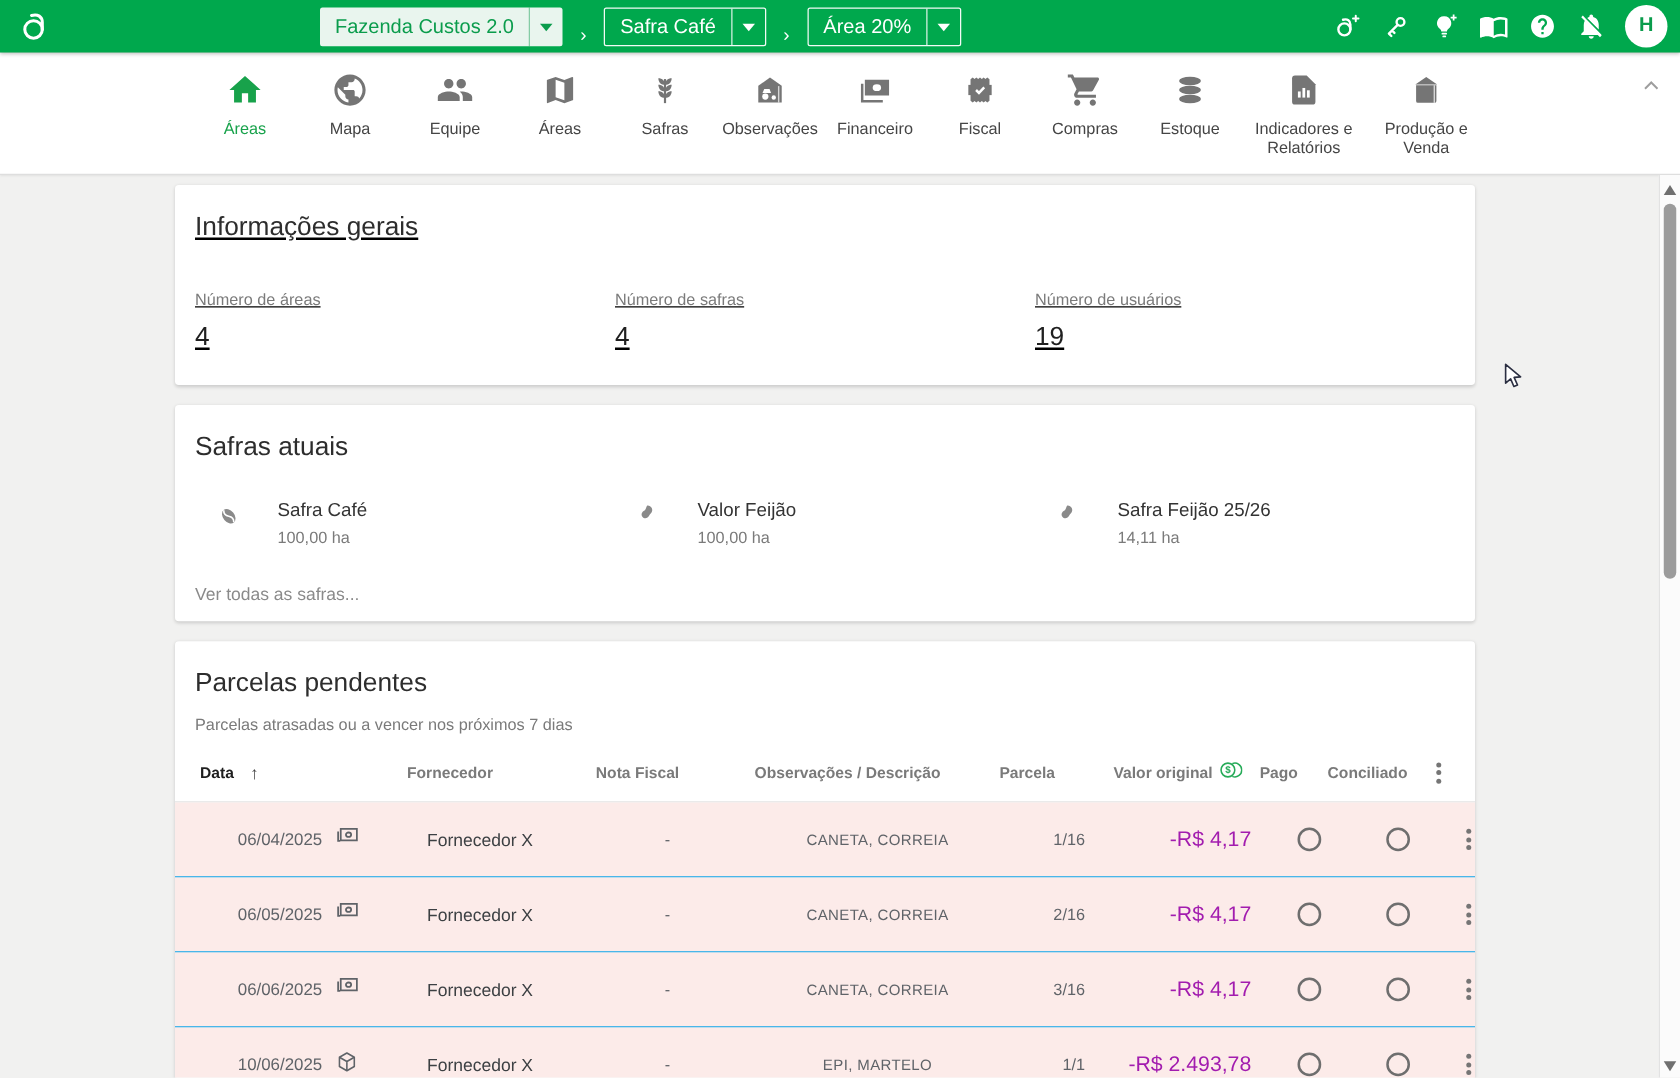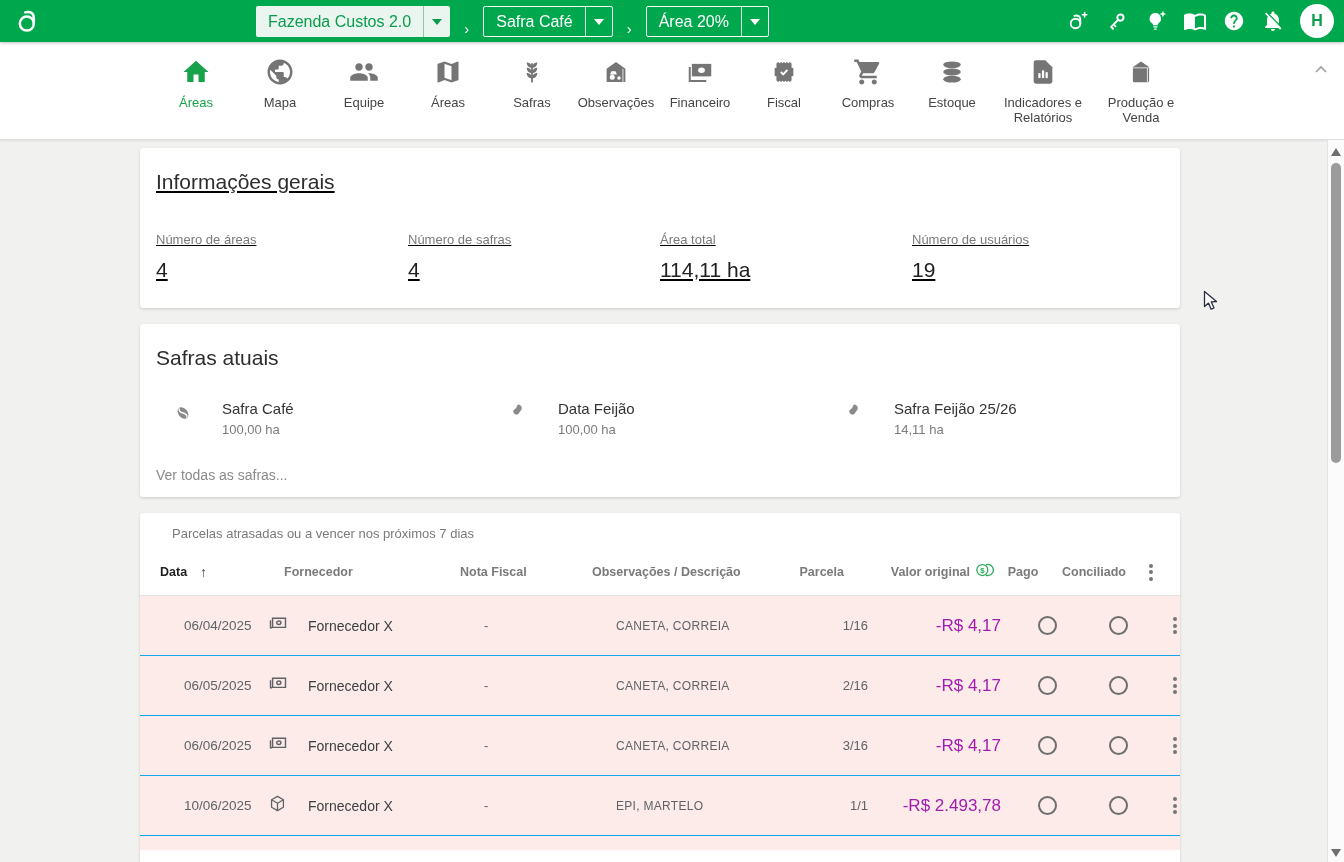--- a/index.html
+++ b/index.html
@@ -51,23 +51,23 @@
   .card-seasons { top:184px; height:173px; }
   .season-row { display:flex; padding-left:32px; margin-top:30px; }
   .season { width:336px; display:flex; align-items:flex-start; cursor:pointer; }
   .season .s-ic { width:24px; margin-top:2px; }
   .season-texts { margin-left:26px; }
   .season-name { font-size:15px; color:#333; }
   .season-area { font-size:13px; color:#7a7a7a; margin-top:5px; }
   .view-all { position:absolute; left:16px; bottom:14px; font-size:14px; color:#8a8a8a; cursor:pointer; }
 
   .card-pending { top:373px; height:520px; }
-  .card-sub { font-size:13px; color:#7a7a7a; padding:13px 32px 0; }
+  .card-sub { font-size:13px; color:#7a7a7a; padding:13px 16px 0; }
   .tgrid { display:grid; grid-template-columns:80px 36px 160px 124px 204px 80px 150px 58px 84px 30px;
-    align-items:center; padding:0 14px 0 20px; }
+    align-items:center; padding:0 14px 0 20px;text-align:center; }
   .thead { height:47px; margin-top:8px; border-bottom:1px solid #e4e4e4; }
   .th { font-size:12.5px; font-weight:bold; color:#7a7a7a; }
   .th-date { color:#1f1f1f; display:flex; align-items:center; gap:13px; cursor:pointer; }
   .sort-arrow { font-size:14px; color:#424242; font-weight:normal; }
   .pad-l24 { padding-left:24px; } .pad-l32 { padding-left:32px; } .pad-l8 { padding-left:8px; }
   .end { justify-self:end; } .center { justify-self:center; }
   .th-value { display:flex; align-items:center; gap:4px; justify-self:end; }
   .trow { height:60px; background:#fcebe9; border-bottom:1px solid #0ea5e9; cursor:pointer;padding-left:44px; }
   .td-date { font-size:13.5px; color:#5f6368; }
   .td-type { justify-self:start; padding-left:4px; }
@@ -306,24 +306,20 @@
     <div class="stats">
       <div class="stat">
         <div class="stat-label">Número de áreas</div>
         <div class="stat-value">4</div>
       </div>
       <div class="stat">
         <div class="stat-label">Número de safras</div>
         <div class="stat-value">4</div>
       </div>
       <div class="stat">
-        <div class="stat-label">Área total</div>
-        <div class="stat-value">114,11 ha</div>
-      </div>
-      <div class="stat">
         <div class="stat-label">Número de usuários</div>
         <div class="stat-value">19</div>
       </div>
     </div>
   </div>
 
   <div class="card card-seasons">
     <div class="card-title">Safras atuais</div>
     <div class="season-row">
       <div class="season">
@@ -340,40 +336,41 @@
           <div class="season-area">100,00 ha</div>
         </div>
       </div>
       <div class="season">
         <span class="s-ic">
           <svg width="18" height="18" viewBox="0 0 24 24">
             <path fill="#8a8a8a" d="M13.8 3.2c3.2.3 5.2 3.2 4.4 6.2-.5 2-2.2 2.9-3.2 4.8-1 1.9-2.9 3-4.9 2.5-2.5-.6-3.8-3.3-2.7-5.6.9-1.8 2.6-2 3.7-3.6 1-1.5 1-4.5 2.7-4.3z"></path>
           </svg>
         </span>
         <div class="season-texts">
-          <div class="season-name">Data Feijão</div>
+          <div class="season-name">Valor Feijão</div>
           <div class="season-area">100,00 ha</div>
         </div>
       </div>
       <div class="season">
         <span class="s-ic">
           <svg width="18" height="18" viewBox="0 0 24 24">
             <path fill="#8a8a8a" d="M13.8 3.2c3.2.3 5.2 3.2 4.4 6.2-.5 2-2.2 2.9-3.2 4.8-1 1.9-2.9 3-4.9 2.5-2.5-.6-3.8-3.3-2.7-5.6.9-1.8 2.6-2 3.7-3.6 1-1.5 1-4.5 2.7-4.3z"></path>
           </svg>
         </span>
         <div class="season-texts">
           <div class="season-name">Safra Feijão 25/26</div>
           <div class="season-area">14,11 ha</div>
         </div>
       </div>
     </div>
     <div class="view-all">Ver todas as safras...</div>
   </div>
 
   <div class="card card-pending">
+    <div class="card-title">Parcelas pendentes</div>
     <div class="card-sub">Parcelas atrasadas ou a vencer nos próximos 7 dias</div>
 
     <div class="tgrid thead">
       <div class="th th-date">
         <span>Data</span>
         <span class="sort-arrow">↑</span>
       </div>
       <div class="th"></div>
       <div class="th pad-l8">Fornecedor</div>
       <div class="th pad-l24">Nota Fiscal</div>

